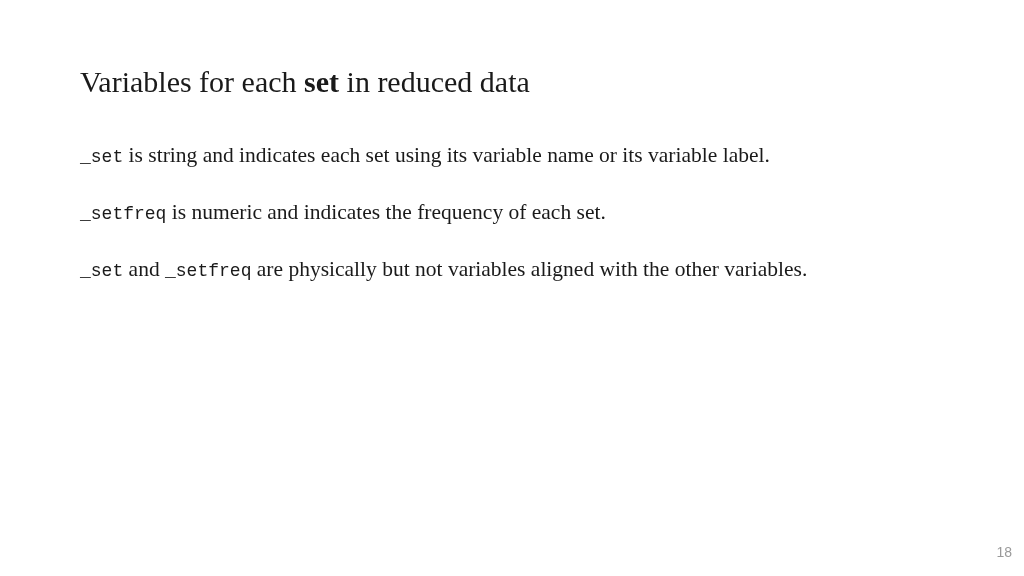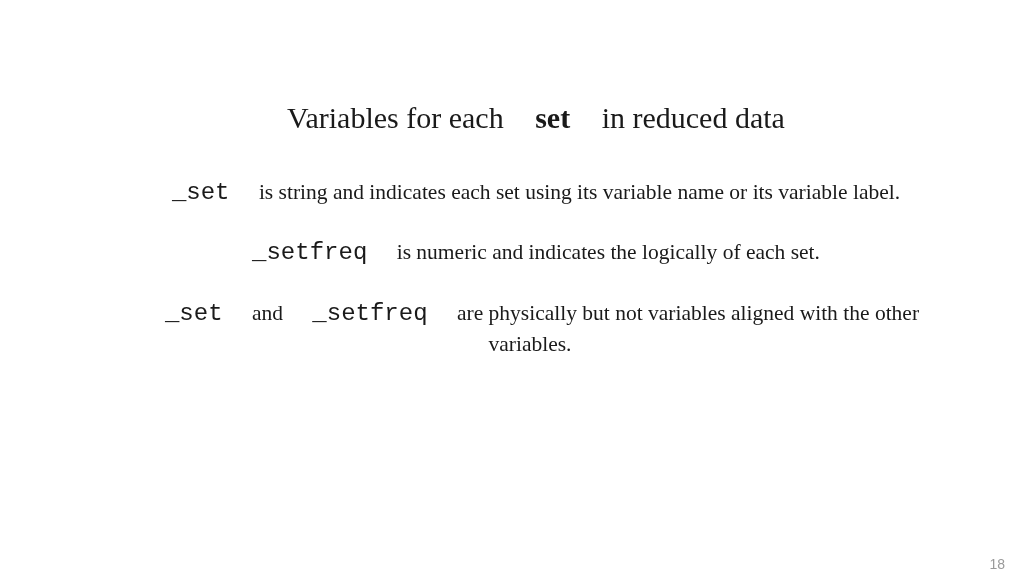--- a/index.html
+++ b/index.html
@@ -1,19 +1,18 @@
 <!DOCTYPE html>
 <html><head>
   <meta charset="utf-8">
   <style>
     * {
-      margin: 12px;
+      margin: 0;
       padding: 0;
       box-sizing: border-box;
-      text-align: center;
     }
     body {
       width: 1024px;
       height: 576px;
       background: #ffffff;
       font-family: Georgia, 'Times New Roman', serif;
       color: #1a1a1a;
       position: relative;
       padding: 65px 80px 40px 80px;
     }
@@ -27,43 +26,43 @@
       font-weight: bold;
     }
     .para {
       font-size: 21.5px;
       line-height: 1.35;
       margin-bottom: 28px;
       color: #1a1a1a;
     }
     .mono {
       font-family: 'Courier New', Courier, monospace;
-      font-size: 24px;
+      font-size: 18px;
     }
     .page-number {
       position: absolute;
       bottom: 16px;
-      right: 31px;
+      right: 12px;
       font-size: 14px;
       color: #9a9a9a;
       font-family: Arial, sans-serif;
     }
   </style>
 </head>
 <body>
 
 <h1 class="title">
   <span>Variables for each </span><span class="bold">set</span><span> in reduced data</span>
 </h1>
 
 <p class="para">
   <span class="mono">_set</span><span>  is string and indicates each set using its variable name or its variable label.</span>
 </p>
 
 <p class="para">
-  <span class="mono">_setfreq</span><span>  is numeric and indicates the logically of each set.</span>
+  <span class="mono">_setfreq</span><span>  is numeric and indicates the frequency of each set.</span>
 </p>
 
 <p class="para">
   <span class="mono">_set</span><span>  and </span><span class="mono">_setfreq</span><span> are physically but not variables aligned with the other variables.</span>
 </p>
 
 <div class="page-number">18</div>
 
 </body></html>

